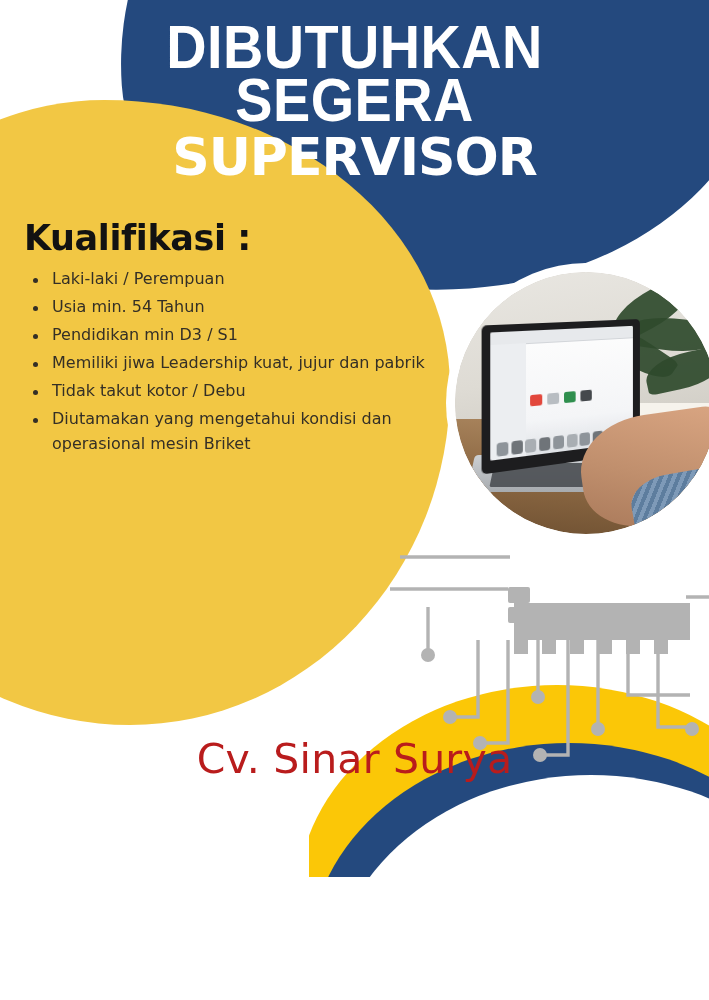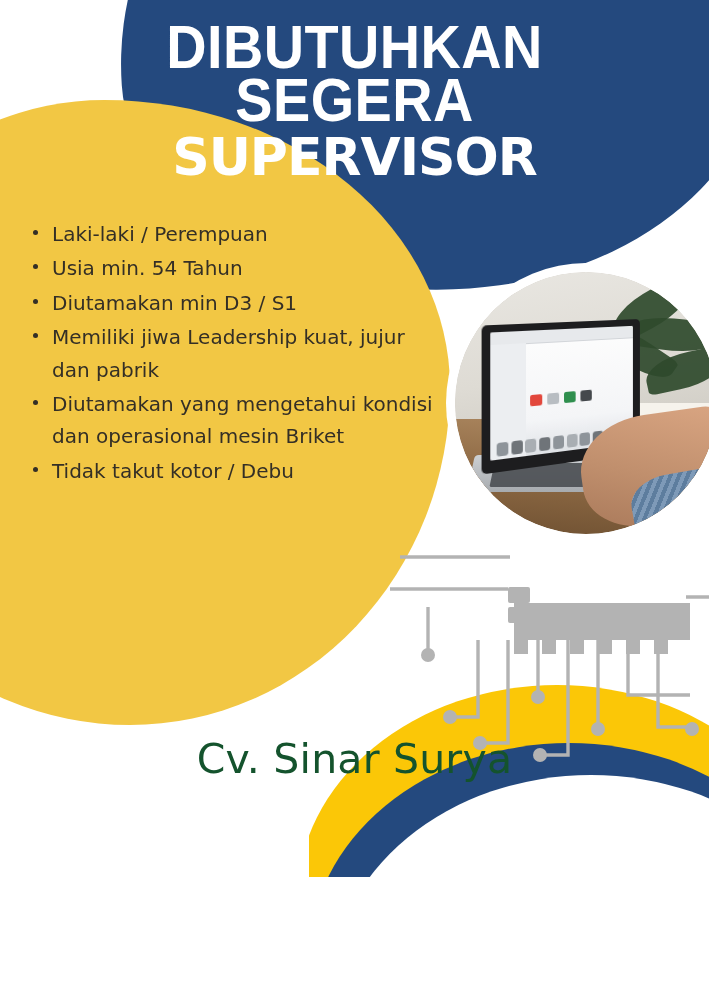--- a/index.html
+++ b/index.html
@@ -159,21 +159,21 @@
     margin:0 0 8px 0;
   }
   .qual-list{
     list-style:none;
     margin:0; padding:0;
   }
   .qual-list li{
     position:relative;
     padding-left:28px;
     font-family:"DejaVu Sans","Liberation Sans",sans-serif;
-    font-size:20px;
+    font-size:16px;
     line-height:1.62;
     color:#342f26;
     margin-bottom:2px;
   }
   .qual-list li::before{
     content:"";
     position:absolute;
     left:9px; top:12px;
     width:5px;height:5px;
     border-radius:50%;
@@ -182,21 +182,21 @@
 
   
   .company{
     position:absolute;
     left:0; right:0; top:735px;
     text-align:center;
     z-index:7;
     font-family:"DejaVu Sans","Liberation Sans",sans-serif;
     font-size:41px;
     font-weight:400;
-    color:#14532d;
+    color:#b91c1c;
     letter-spacing:0.2px;
   }
 </style>
 </head>
 <body>
 
 <div id="poster">
 
   <div class="shape navy-blob"></div>
   <div class="shape yellow-blob"></div>
@@ -283,25 +283,26 @@
               <i></i>
           </div>
         </div>
       </div>
       <div class="ph-arm"></div>
       <div class="ph-sleeve"></div>
     </div>
   </div>
 
   <div class="qual">
+    <h2 class="qual-title">Kualifikasi :</h2>
     <ul class="qual-list">
       <li>Laki-laki / Perempuan</li>
       <li>Usia min. 54 Tahun</li>
-      <li>Diutamakan min D3 / S1</li>
+      <li>Pendidikan min D3 / S1</li>
       <li>Memiliki jiwa Leadership kuat, jujur dan pabrik</li>
+      <li>Tidak takut kotor / Debu</li>
       <li>Diutamakan yang mengetahui kondisi dan operasional mesin Briket</li>
-      <li>Tidak takut kotor / Debu</li>
     </ul>
   </div>
 
   <div class="company">Cv. Sinar Surya</div>
 
 </div>
 
 </body></html>

